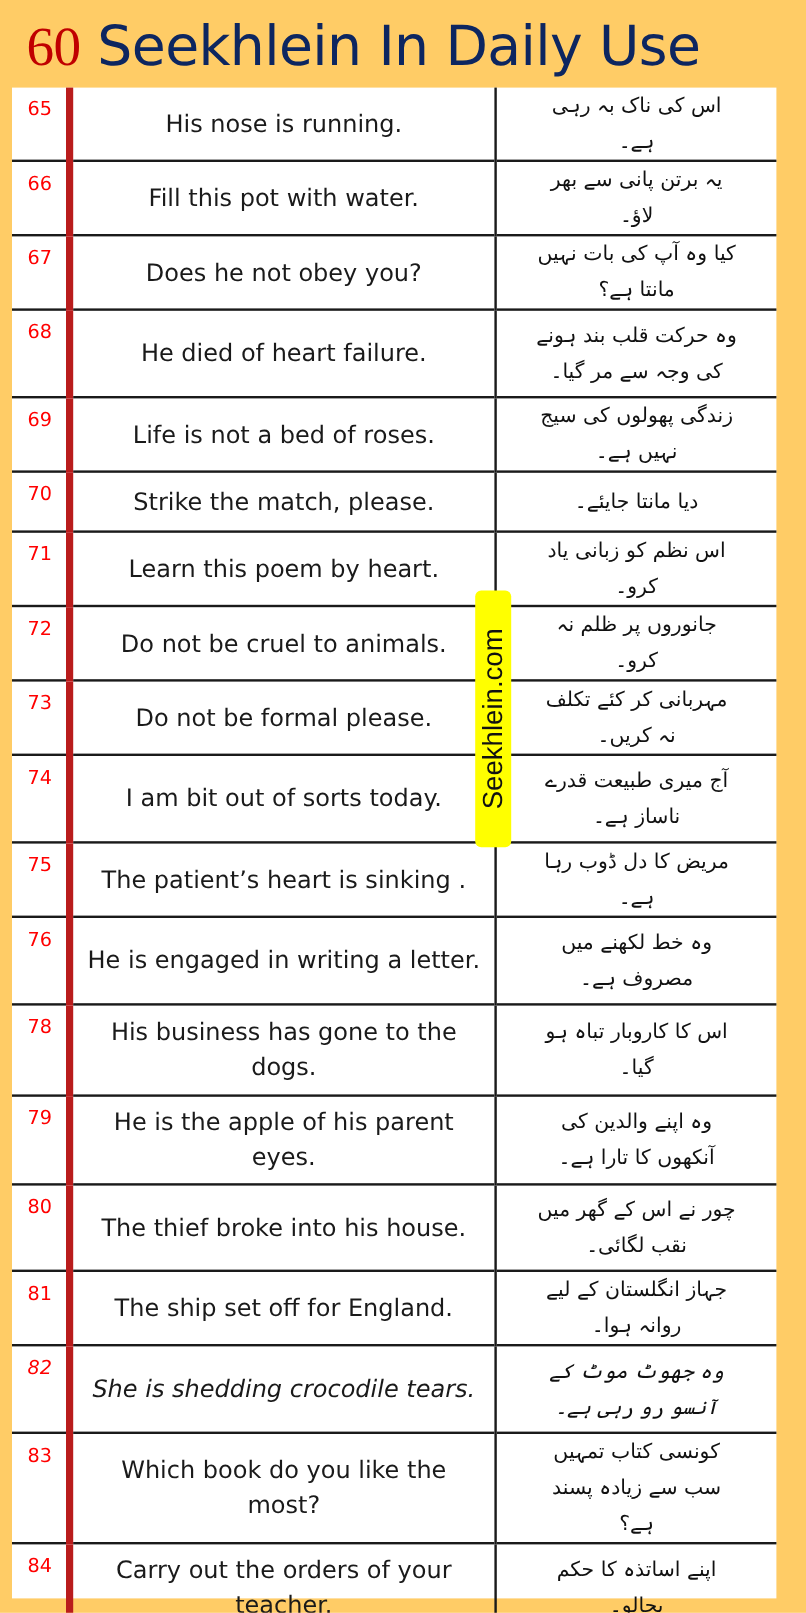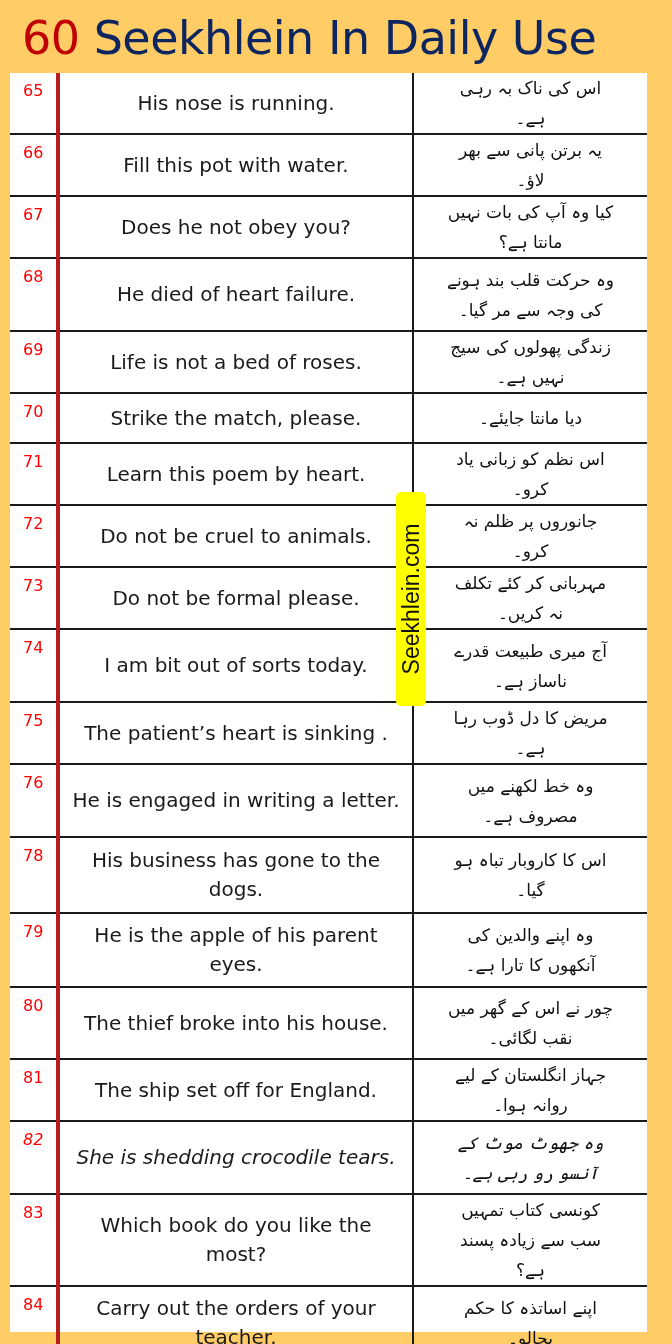--- a/index.html
+++ b/index.html
@@ -9,21 +9,21 @@
       position: relative;
       overflow: hidden;
       font-family: "DejaVu Sans", "Liberation Sans", sans-serif;
     }
     .title {
       position: absolute; left: 22px; top: 4px;
       height: 68px; line-height: 68px;
       font-size: 46px; white-space: nowrap;
       letter-spacing: -0.5px;
     }
-    .title .num { color: #c00000; }
+    .title .num { color: #c00000; font-family: Liberation Serif, serif; }
     .title .rest { color: #0d2660; }
 
     .panel {
       position: absolute; left: 10px; top: 73px;
       width: 637px; height: 1259px;
       background: #ffffff;
     }
     table {
       position: absolute; left: 0; top: 0;
       border-collapse: collapse;
@@ -34,21 +34,21 @@
       padding: 0;
       border-top: 2px solid #1a1a1a;
       vertical-align: middle;
     }
     tr:first-child td { border-top: none; }
     td.num {
       width: 48px; vertical-align: top;
       color: #ff0000; font-size: 16px;
       text-align: left; padding-left: 13px; padding-top: 8px;
       box-sizing: border-box;
-      border-right: 4px solid #b91c1c;
+      border-right: 6px solid #b91c1c;
     }
     td.en {
       width: 355px;
       text-align: center;
       font-size: 20px; color: #1a1a1a;
       line-height: 29px;
       padding: 0 10px;
       box-sizing: border-box;
       border-right: 2px solid #1a1a1a;
       margin-top: 48px;

